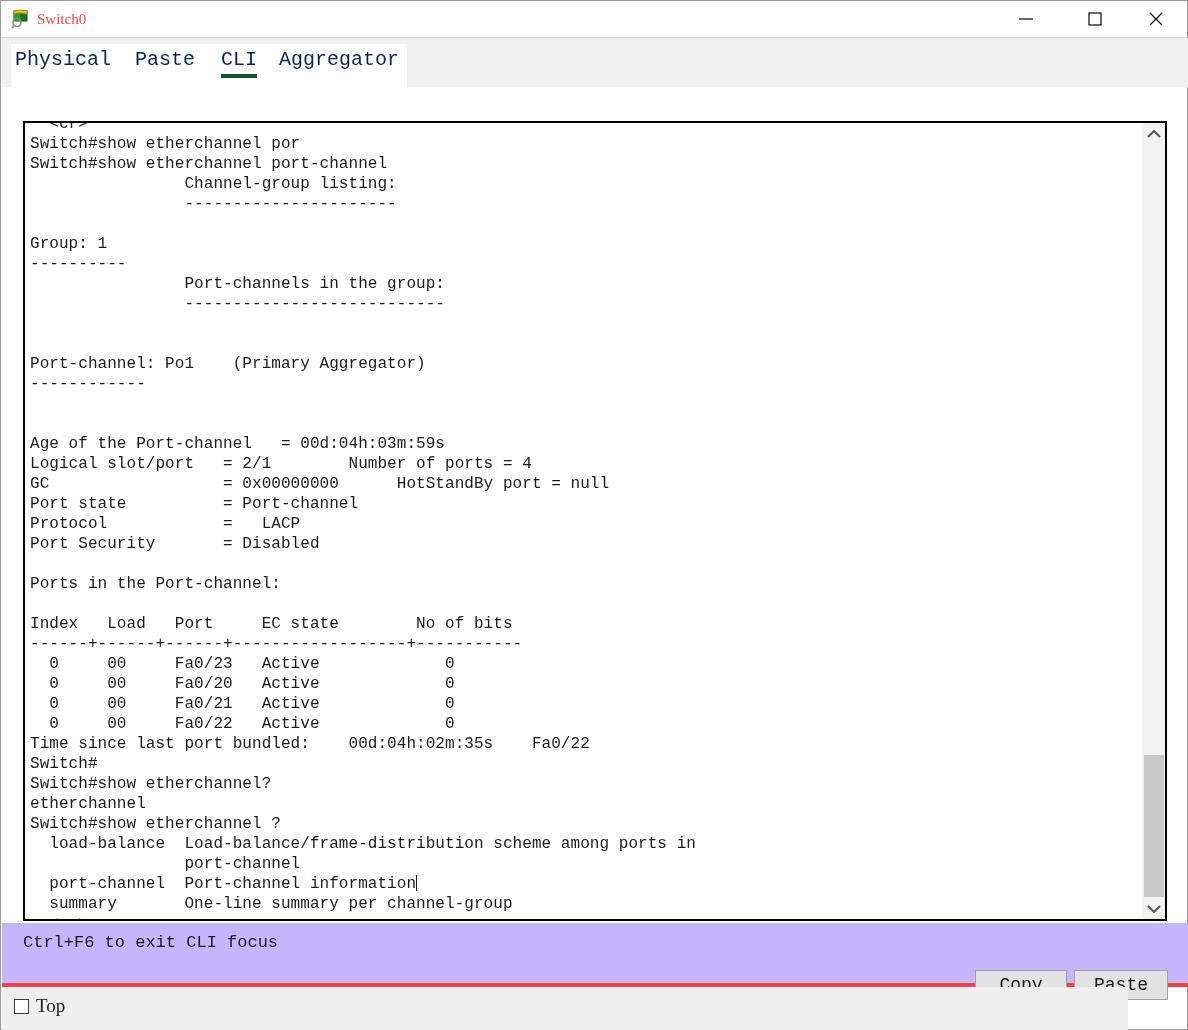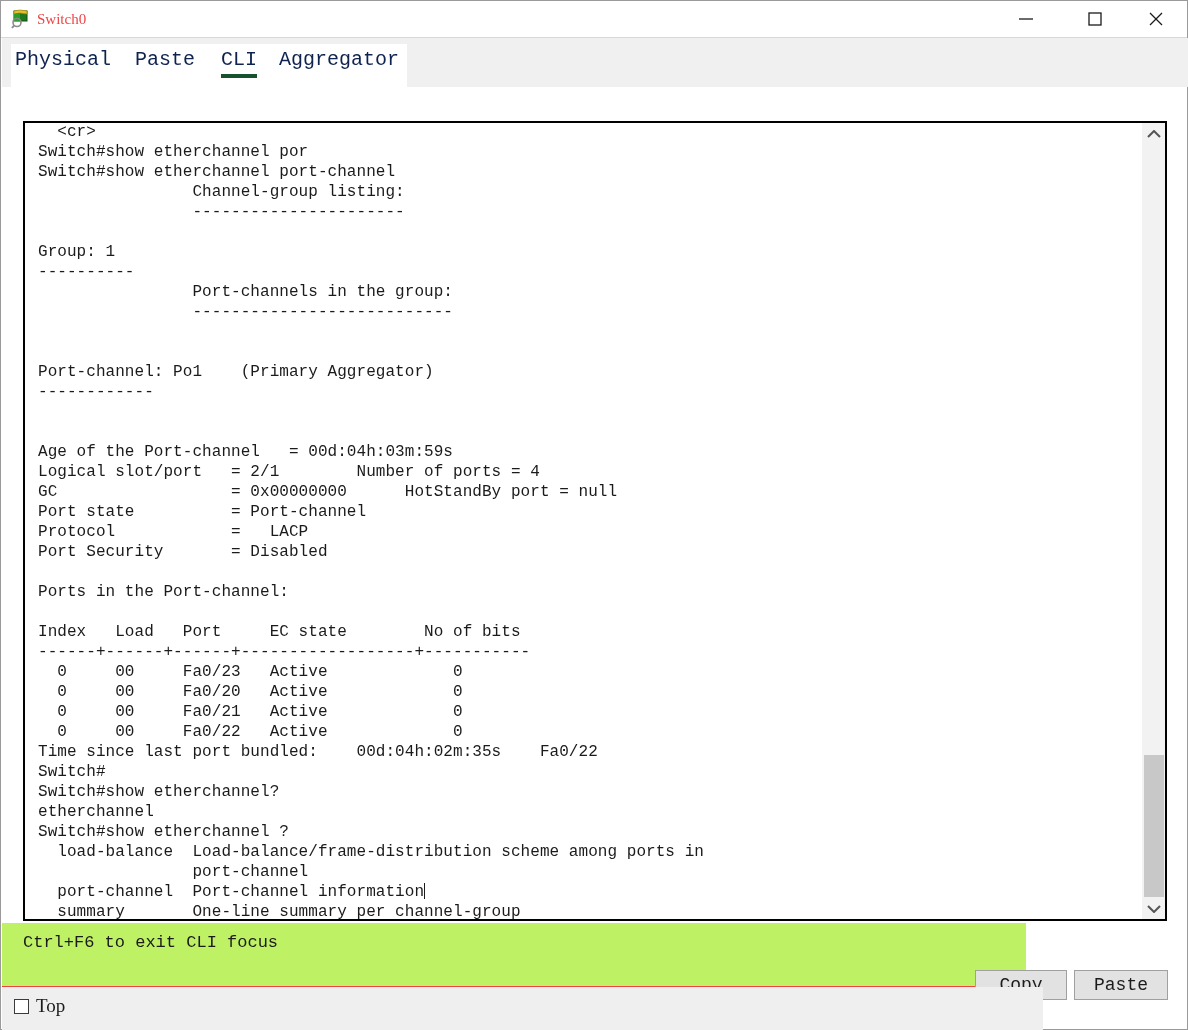--- a/index.html
+++ b/index.html
@@ -116,21 +116,21 @@
     border: 2px solid #000000;
     box-sizing: border-box;
     background: #ffffff;
     overflow: hidden;
   }
   #terminal-text {
     position: absolute;
     left: 5px;
     top: -9px;
     width: 1110px;
-    margin: 8px;
+    margin: 0;
     font-family: "Liberation Mono", monospace;
     font-size: 16px;
     line-height: 20px;
     color: #1b1b1b;
     white-space: pre;
     letter-spacing: 0.05px;
   }
   #caret {
     display: inline-block;
     width: 1px;
@@ -165,24 +165,24 @@
     top: 632px;
     width: 20px;
     height: 146px;
     background: #c8c8c8;
   }
 
   
   #bottom-strip {
     position: absolute;
     left: 1px; top: 922px;
-    width: 1024px;
+    width: 1186px;
     height: 64px;
-    background: #bef264;
-    border-bottom: 1px solid #ef4444;
+    background: #c4b5fd;
+    border-bottom: 4px solid #ef4444;
     box-sizing: border-box;
   }
   #hint-text {
     position: absolute;
     left: 21px; top: 10px;
     font-family: "Liberation Mono", monospace;
     font-size: 17px;
     color: #1b1b1b;
     white-space: nowrap;
   }
@@ -201,21 +201,21 @@
     cursor: default;
     margin-top: 40px;
   }
   #btn-copy  { left: 973px; width: 92px; }
   #btn-paste { left: 1072px; width: 94px; }
 
   
   #footer {
     position: absolute;
     left: 1px; top: 986px;
-    width: 1041px;
+    width: 1126px;
     height: 43px;
     background: #efefef;
     box-sizing: border-box;
   }
   #top-check {
     position: absolute;
     left: 12px; top: 12px;
     width: 15px; height: 15px;
     border: 1px solid #3b3b3b;
     background: #ffffff;

